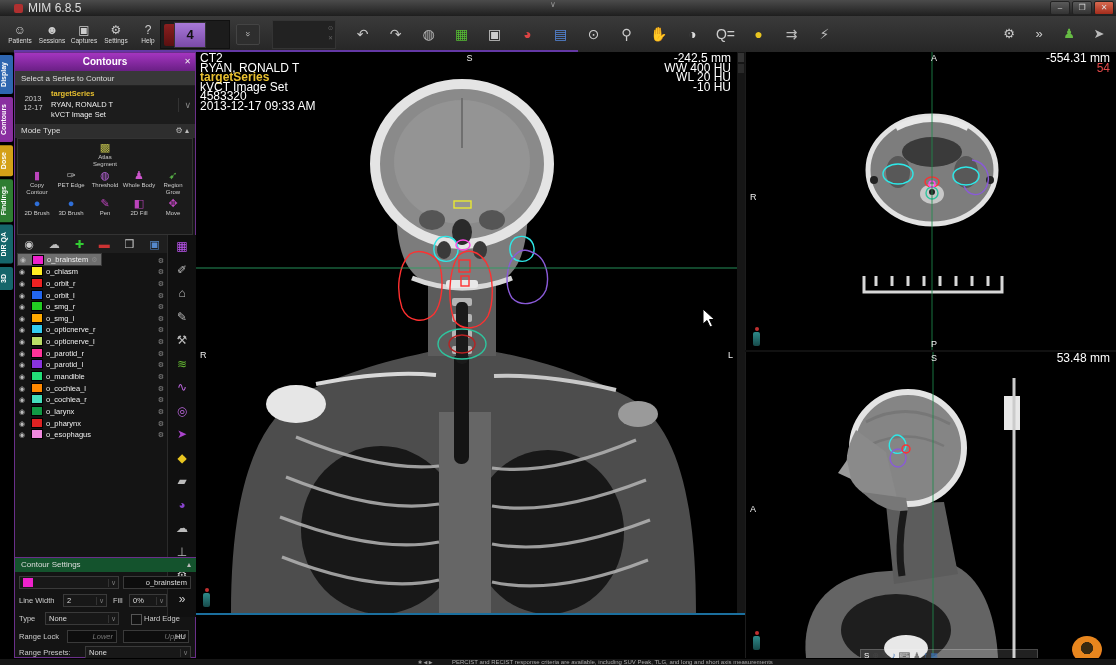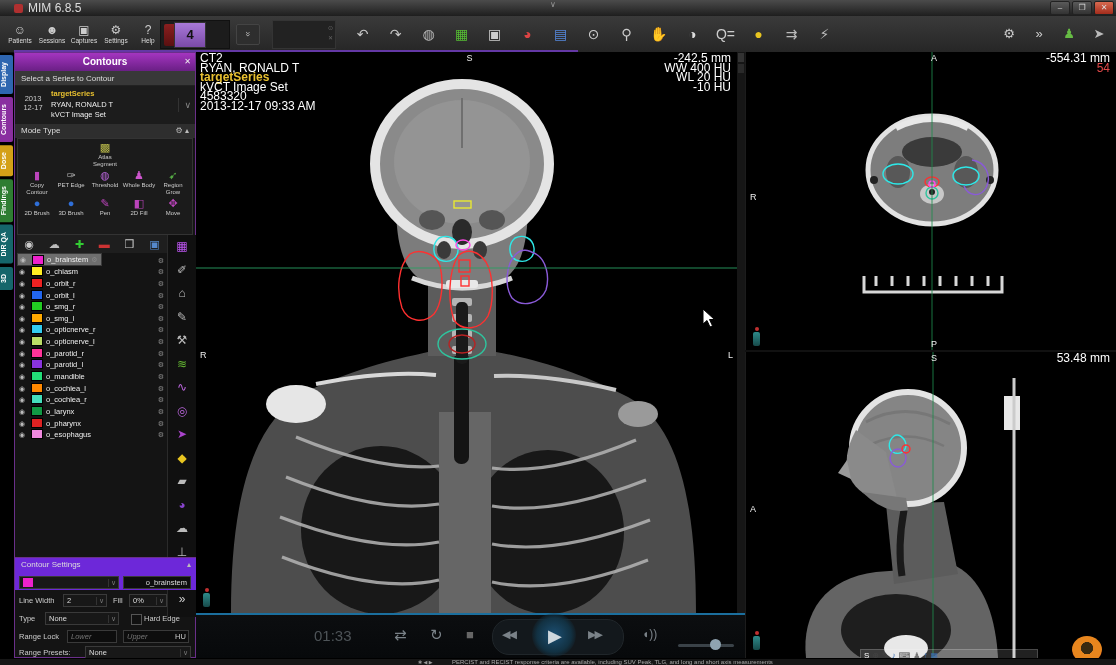--- a/index.html
+++ b/index.html
@@ -68,29 +68,29 @@
   .crow.sel{background:#6e6e6e;}
   .ceye{font-size:7px;color:#bbb;width:9px;}
   .csw{width:10px;height:8px;border:1px solid #000;flex:none;}
   .cname{font-size:7.5px;color:#eee;flex:1;white-space:nowrap;overflow:hidden;}
   .cgear{font-size:7px;color:#888;padding-right:3px;}
   .strip{position:absolute;left:152px;top:182px;width:28px;height:382px;background:#101010;border-left:1px solid #2a2a2a;
          display:flex;flex-direction:column;align-items:center;}
   .strip .si{height:23.5px;font-size:12px;line-height:23px;}
   
   .csettings{position:absolute;left:0;top:504px;width:182px;height:100px;border-top:1px solid #6a2f8a;}
-  .cs-header{position:absolute;left:0;top:0;width:100%;height:32px;background:#6d28d9;font-size:8px;color:#ddd;
+  .cs-header{position:absolute;left:0;top:0;width:100%;height:14px;background:#14532d;font-size:8px;color:#ddd;
              line-height:14px;padding-left:6px;box-sizing:border-box;}
   .cs-header .mb-ic{position:absolute;right:6px;top:0;color:#bbb;font-size:8px;}
   .cs-label{position:absolute;font-size:7.5px;color:#ccc;line-height:13px;}
   .sel{position:absolute;height:13px;background:#181818;border:1px solid #3a3a3a;box-sizing:border-box;display:flex;align-items:center;font-size:7.5px;color:#ddd;}
   .sel .v{flex:1;padding-left:3px;white-space:nowrap;overflow:hidden;}
   .sel .c{font-size:7px;color:#777;padding:0 2px;border-left:1px solid #333;}
   .ti{position:absolute;height:13px;background:#0d0d0d;border:1px solid #3a3a3a;box-sizing:border-box;color:#ddd;
-      font-size:7.5px;font-family:"Liberation Sans",sans-serif;padding:0 3px;}
+      font-size:7.5px;font-family:"Liberation Sans",sans-serif;padding:0 3px;text-align:right;}
   .ti::placeholder{color:#777;font-style:italic;}
   .cbox{position:absolute;width:9px;height:9px;background:#111;border:1px solid #555;}
   .swbox{width:10px;height:9px;margin-left:3px;}
   
   .viewport{background:#000;overflow:hidden;}
   .ovl{position:absolute;font-size:12px;line-height:9.5px;color:#fff;}
   .ovl .gold{color:#e8c030;font-weight:bold;}
   .orient{position:absolute;font-size:9px;color:#eee;}
   .mmred{color:#e04848;}
   .figure{position:absolute;width:9px;}
@@ -609,35 +609,20 @@
     </svg>
   </div>
 
   <div class="abs scrollstrip">
     <span class="sq" style="top:1px;"></span>
     <span class="sq" style="top:12px;background:#2a2a2a;"></span>
   </div>
 
   <div class="abs blueline"></div>
 
-  <div class="abs playbar">
-    <span class="pb-time">01:33</span>
-    <span class="pb-ic" style="left:198px;top:11px;">⇄</span>
-    <span class="pb-ic" style="left:234px;top:11px;">↻</span>
-    <span class="pb-ic" style="left:270px;top:12px;font-size:13px;color:#666;">■</span>
-    <div class="pb-pill"></div>
-    <span class="pb-ic" style="left:306px;top:13px;font-size:11px;letter-spacing:-2px;">◀◀</span>
-    <div class="pb-play">
-        <span class="tri">▶</span>
-      </div>
-    <span class="pb-ic" style="left:392px;top:13px;font-size:11px;letter-spacing:-2px;">▶▶</span>
-    <span class="pb-ic" style="left:446px;top:12px;font-size:12px;">◖))</span>
-    <div class="pb-slider"></div>
-    <div class="pb-thumb"></div>
-  </div>
 
   <div class="abs viewport" style="left:745px;top:52px;width:371px;height:298px;border-left:1px solid #1c1c1c;box-sizing:border-box;">
     <svg width="371" height="298" viewBox="0 0 371 298">
       <rect width="371" height="298" fill="#000"></rect>
       <ellipse cx="186" cy="118" rx="64" ry="54" fill="#7d7d7d" stroke="#e2e2e2" stroke-width="5"></ellipse>
       <path d="M150,76 Q186,58 222,76" stroke="#e8e8e8" stroke-width="6" fill="none"></path>
       <ellipse cx="186" cy="100" rx="30" ry="15" fill="#3a3a3a"></ellipse>
       <ellipse cx="152" cy="120" rx="12" ry="16" fill="#585858"></ellipse>
       <ellipse cx="220" cy="120" rx="12" ry="16" fill="#585858"></ellipse>
       <circle cx="128" cy="128" r="4" fill="#222"></circle>

